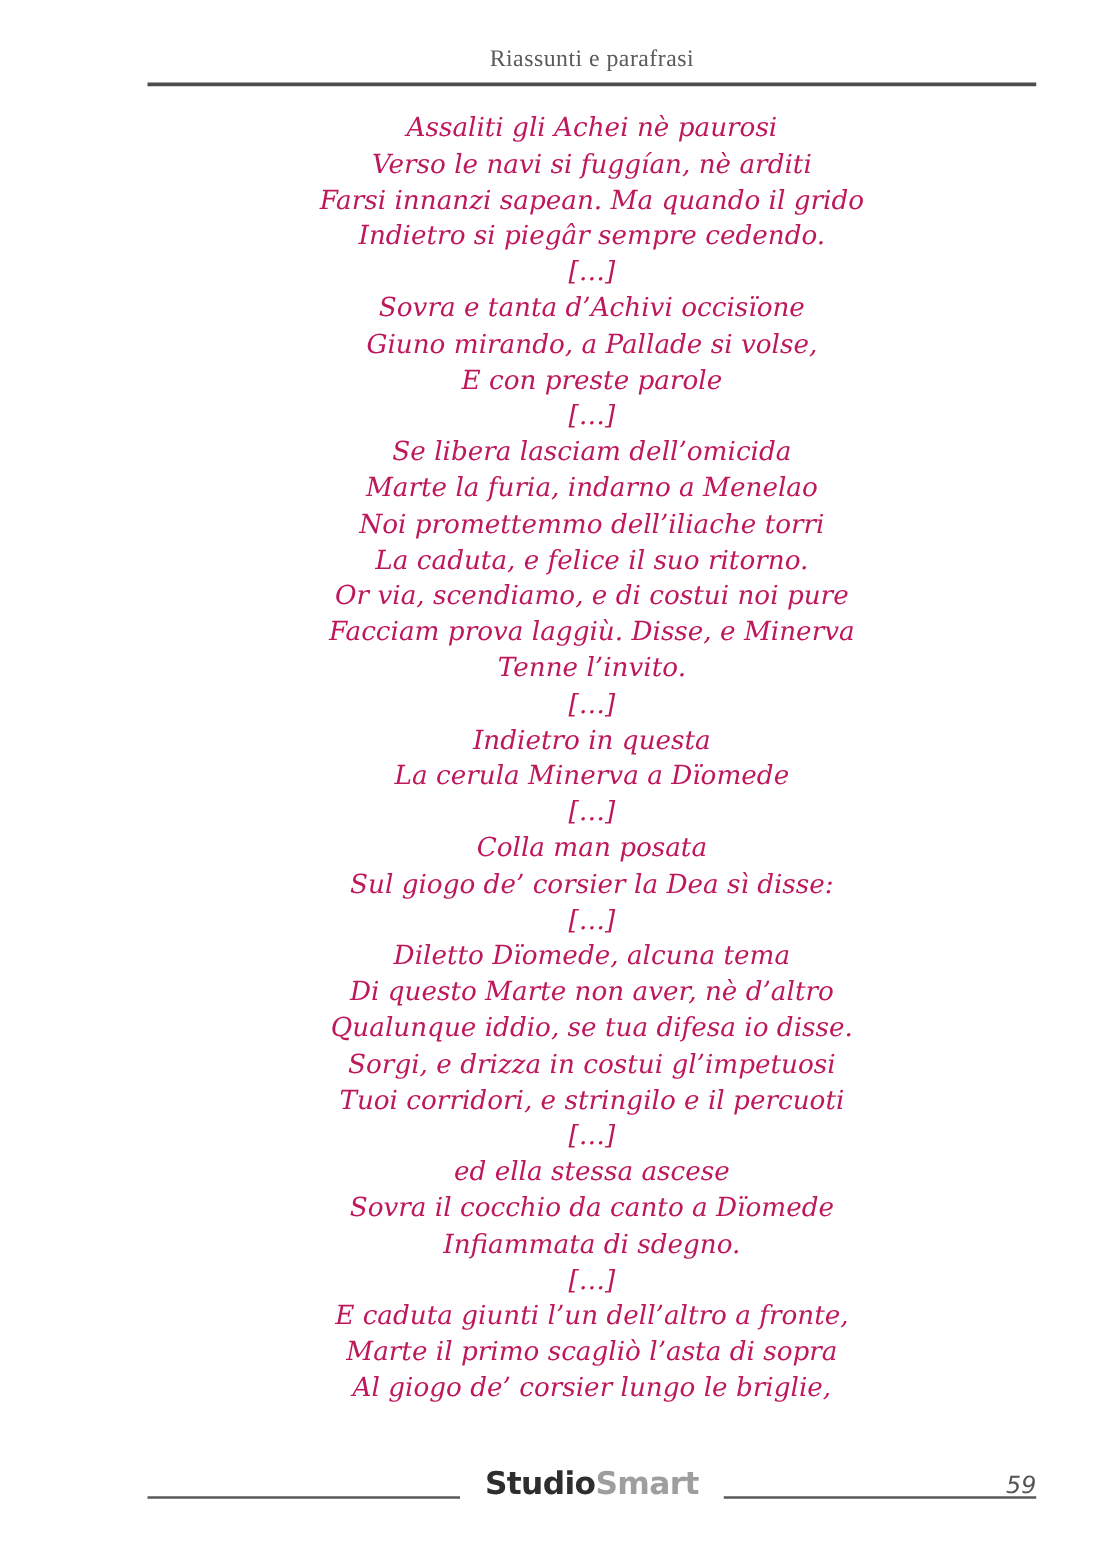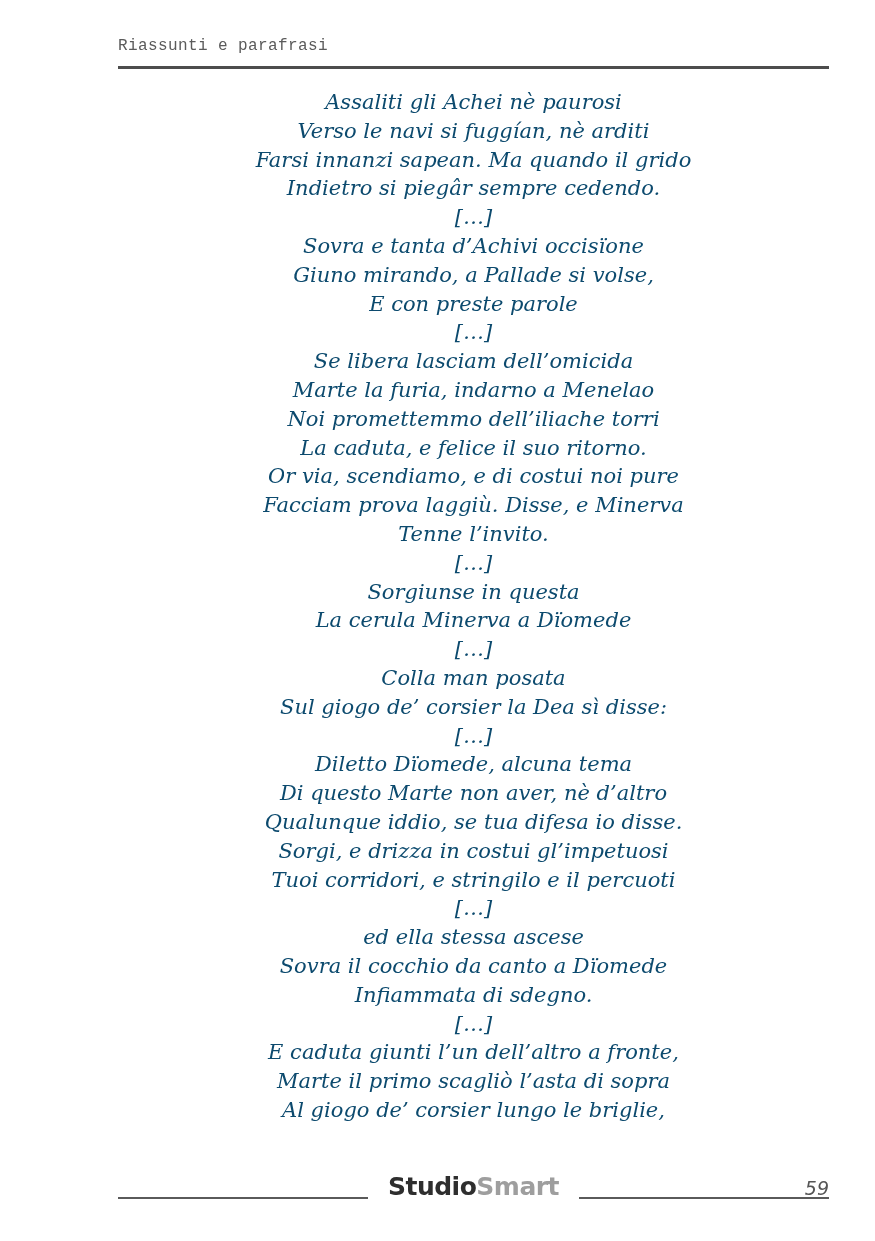--- a/index.html
+++ b/index.html
@@ -14,23 +14,23 @@
     background: #ffffff;
     overflow: hidden;
     font-family: "DejaVu Serif", serif;
   }
   
   .header-title {
     position: absolute;
     top: 37px;
     left: 118px;
     width: 711px;
-    text-align: left;
-    font-family: Liberation Mono, monospace;
-    font-size: 16px;
+    text-align: center;
+    font-family: Liberation Serif, serif;
+    font-size: 19px;
     line-height: 1.2;
     letter-spacing: 0.4px;
     color: #5b5b5b;
   }
   .header-rule {
     position: absolute;
     top: 66px;
     left: 118px;
     width: 711px;
     height: 2.5px;
@@ -40,21 +40,21 @@
   .poem {
     position: absolute;
     top: 88px;
     left: 118px;
     width: 711px;
     text-align: center;
     font-family: "DejaVu Serif", serif;
     font-style: italic;
     font-size: 21px;
     line-height: 28.8px;
-    color: #0c4a6e;
+    color: #be185d;
   }
   .poem-line {
     white-space: nowrap;
   }
   
   .footer {
     position: absolute;
     top: 1167px;
     left: 118px;
     width: 711px;
@@ -111,21 +111,21 @@
       <div class="poem-line">E con preste parole</div>
       <div class="poem-line">[…]</div>
       <div class="poem-line">Se libera lasciam dell’omicida</div>
       <div class="poem-line">Marte la furia, indarno a Menelao</div>
       <div class="poem-line">Noi promettemmo dell’iliache torri</div>
       <div class="poem-line">La caduta, e felice il suo ritorno.</div>
       <div class="poem-line">Or via, scendiamo, e di costui noi pure</div>
       <div class="poem-line">Facciam prova laggiù. Disse, e Minerva</div>
       <div class="poem-line">Tenne l’invito.</div>
       <div class="poem-line">[…]</div>
-      <div class="poem-line">Sorgiunse in questa</div>
+      <div class="poem-line">Indietro in questa</div>
       <div class="poem-line">La cerula Minerva a Dïomede</div>
       <div class="poem-line">[…]</div>
       <div class="poem-line">Colla man posata</div>
       <div class="poem-line">Sul giogo de’ corsier la Dea sì disse:</div>
       <div class="poem-line">[…]</div>
       <div class="poem-line">Diletto Dïomede, alcuna tema</div>
       <div class="poem-line">Di questo Marte non aver, nè d’altro</div>
       <div class="poem-line">Qualunque iddio, se tua difesa io disse.</div>
       <div class="poem-line">Sorgi, e drizza in costui gl’impetuosi</div>
       <div class="poem-line">Tuoi corridori, e stringilo e il percuoti</div>

